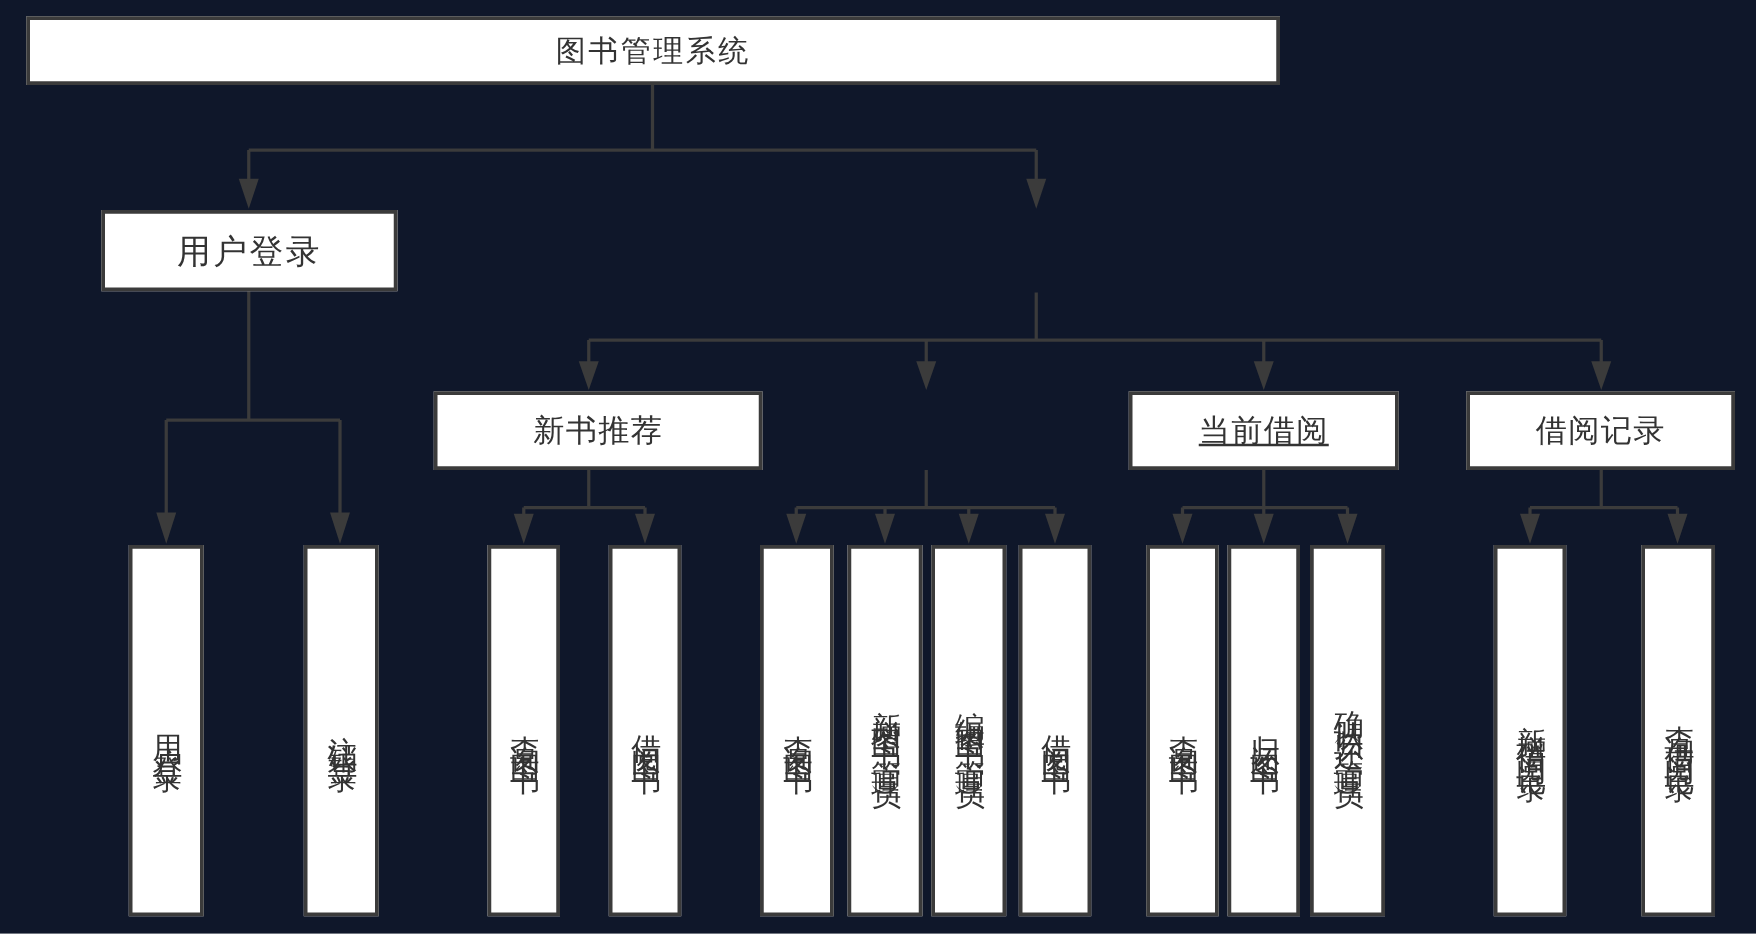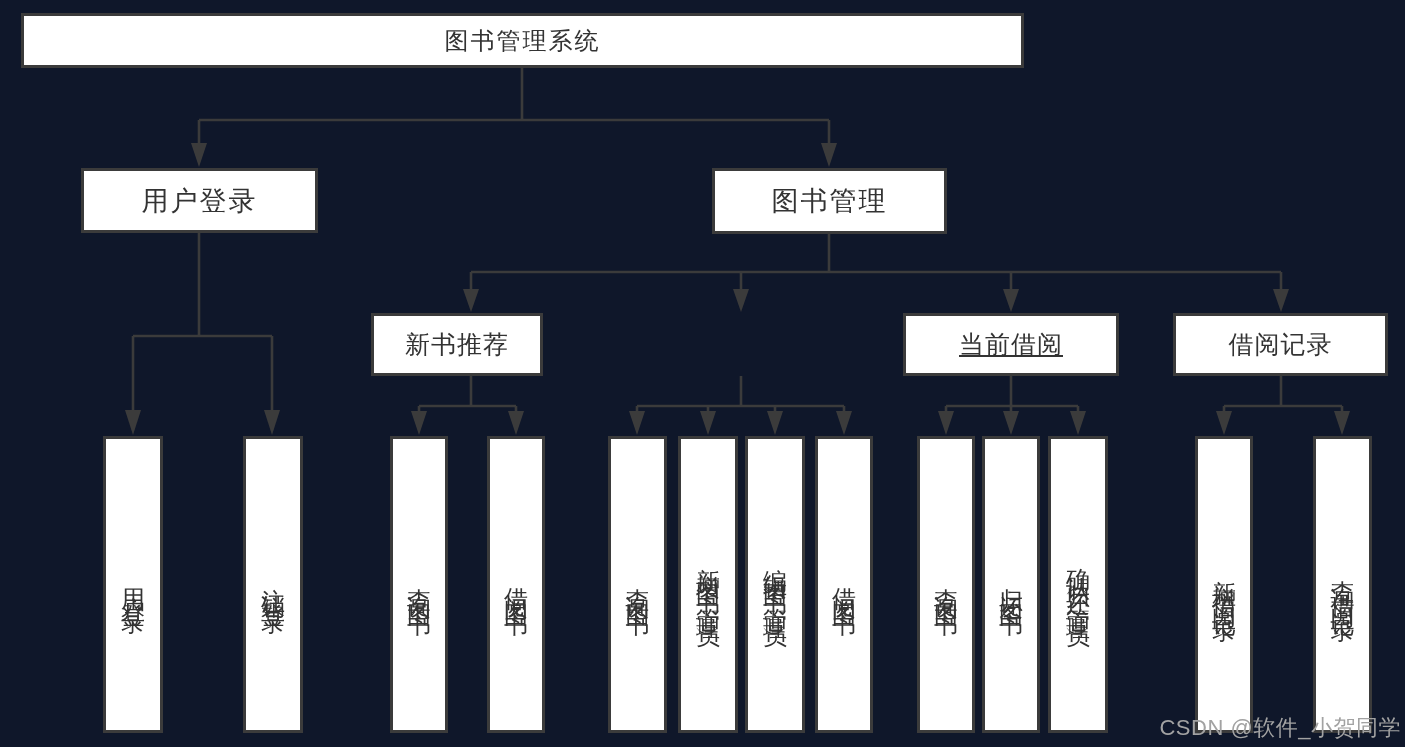--- a/index.html
+++ b/index.html
@@ -99,23 +99,22 @@
       <polygon points="1070,411 1086,411 1078,435"></polygon>
 
       <polygon points="1216,411 1232,411 1224,435"></polygon>
       <polygon points="1334,411 1350,411 1342,435"></polygon>
     </g>
   </svg>
 
   <div class="node root-node" style="left:21px; top:13px; width:1003px; height:55px;">图书管理系统</div>
 
   <div class="node l2-node" style="left:81px; top:168px; width:237px; height:65px;">用户登录</div>
-  <div class="node l2-node" style="left:712px; top:168px; width:235px; height:66px;">图书管理</div>
 
-  <div class="node l3-node" style="left:371px; top:313px; width:172px; height:63px;">新书推荐</div>
+  <div class="node l3-node" style="left:347px; top:313px; width:263px; height:63px;">新书推荐</div>
   <div class="node l3-node" style="left:903px; top:313px; width:216px; height:63px;text-decoration:underline;">当前借阅</div>
   <div class="node l3-node" style="left:1173px; top:313px; width:215px; height:63px;">借阅记录</div>
 
   <div class="node leaf-node" style="left:103px; top:436px; width:60px; height:297px;">
     <span class="vtext">用户登录</span>
   </div>
   <div class="node leaf-node" style="left:243px; top:436px; width:60px; height:297px;">
     <span class="vtext">注销登录</span>
   </div>
 
@@ -149,15 +148,14 @@
     <span class="vtext">确认归还（管理员）</span>
   </div>
 
   <div class="node leaf-node" style="left:1195px; top:436px; width:58px; height:297px;">
     <span class="vtext">新增借阅记录</span>
   </div>
   <div class="node leaf-node" style="left:1313px; top:436px; width:59px; height:297px;">
     <span class="vtext">查询借阅记录</span>
   </div>
 
-  <div class="watermark">CSDN @软件_小贺同学</div>
 
 </div>
 
 </body></html>

